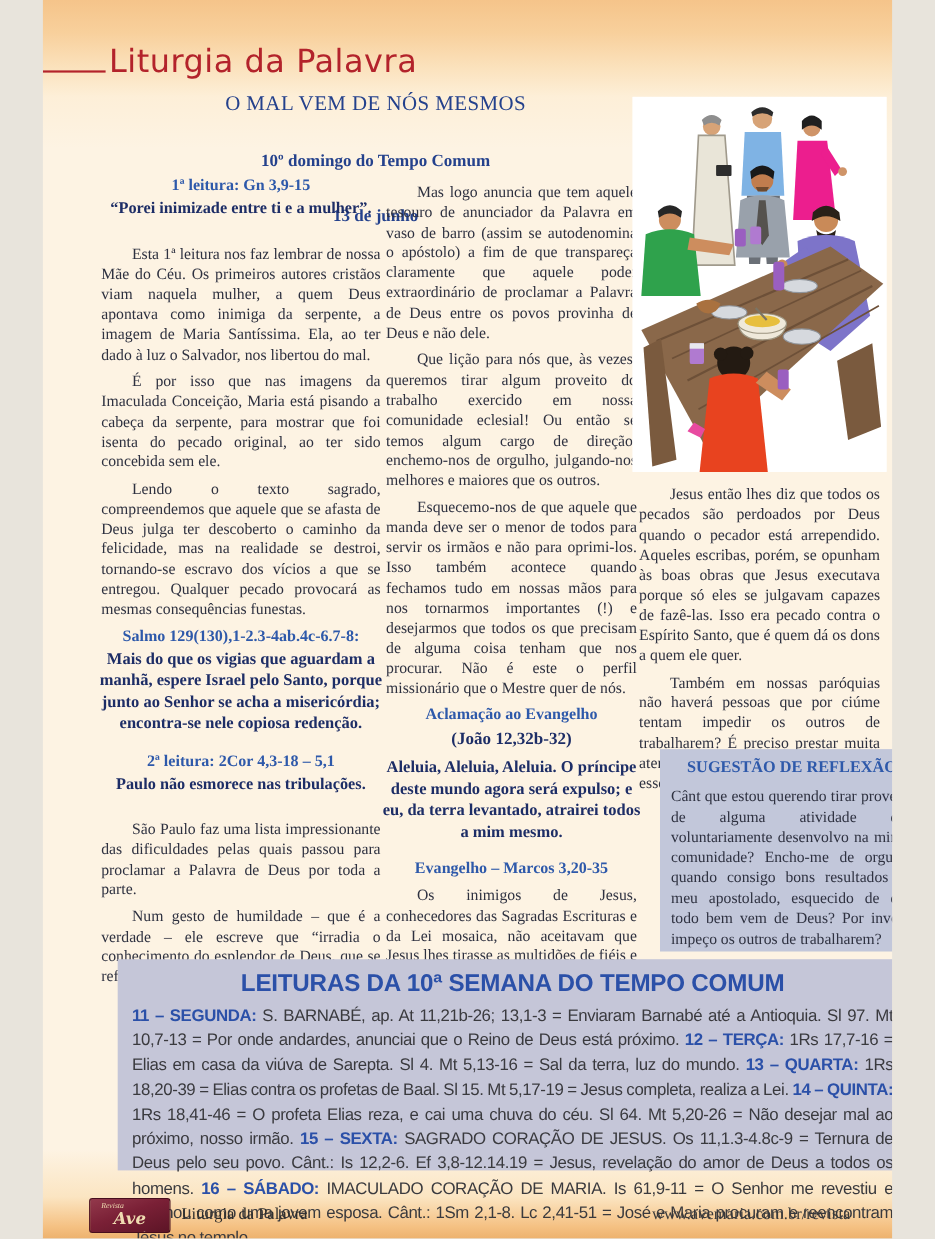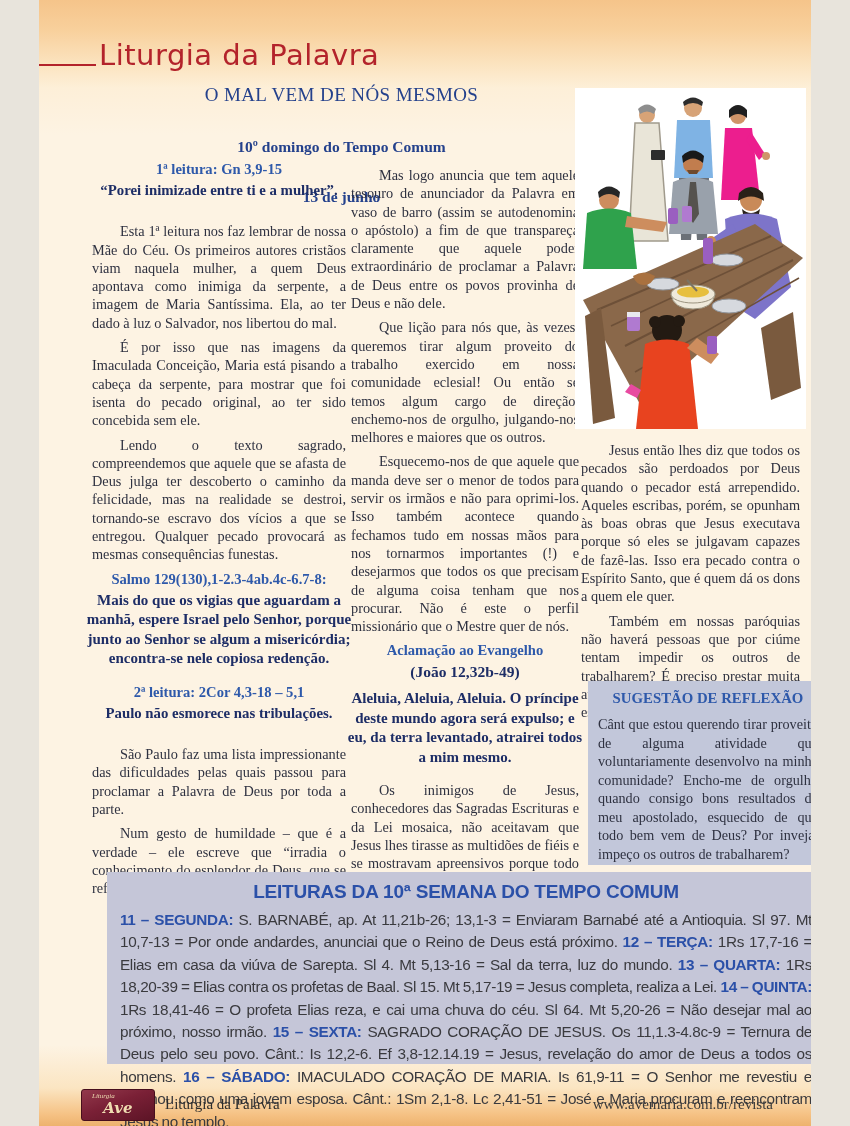--- a/index.html
+++ b/index.html
@@ -30,32 +30,32 @@
   .col h3{font-size:14.6px; color:#2e59aa; text-align:center; margin:0 0 3px; font-weight:bold; text-indent:0;}
   .lead{font-size:14.8px; color:#1d2d66; font-weight:bold; text-align:center; line-height:1.28; margin:0 0 22px;}
   .mt-sm{margin-top:10px;} .mt-md{margin-top:14px;}
   .quote-block{font-size:15px; line-height:19.5px; color:#1d2d66; font-weight:bold; text-align:center; margin:0 0 14px;}
   .ref-line{font-size:15.5px; color:#1d2d66; font-weight:bold; text-align:center; margin:2px 0 8px;}
   
   .illustration{width:231px; height:341px; background:#ffffff; margin-bottom:12px;}
   .illustration svg{display:block; width:100%; height:100%;}
   
   .reflection-box{
-    position:absolute; left:549px; top:681px; width:240px; height:184px;
+    position:absolute; left:561px; top:681px; width:240px; height:184px;
     background:#c2c7da; padding:6px 10px; box-sizing:border-box;
   }
   .reflection-title{font-size:14.8px; font-weight:bold; color:#2e59aa; text-align:center; margin:3px 0 8px;}
   .reflection-text{font-size:14.2px; line-height:18.5px; color:#2e3140; text-align:justify;}
   
   .weekly-box{
     position:absolute; left:68px; top:872px; width:718px; height:192px;
     background:#c5c6d8; padding:6px 13px; box-sizing:border-box;
     font-family:"Liberation Sans", sans-serif;
   }
-  .weekly-title{font-size:19px; font-weight:bold; color:#2b50a8; text-align:center; margin:3px 0 6px; letter-spacing:-0.2px;}
+  .weekly-title{font-size:22px; font-weight:bold; color:#2b50a8; text-align:center; margin:3px 0 6px; letter-spacing:-0.2px;}
   .weekly-text{font-size:15.3px; line-height:22.4px; color:#3a3a3e; text-align:justify; letter-spacing:-0.35px; word-spacing:-0.5px;}
   .wk-day{color:#2b50a8; font-weight:bold;}
   
   .footer-logo{
     position:absolute; left:42px; top:1089px; width:74px; height:32px;
     background:linear-gradient(160deg,#93394c 0%,#7a2036 45%,#5c1426 100%);
     border:1px solid #470e1d; border-radius:3px; box-sizing:border-box;
     color:#efdcb1; overflow:hidden;
   }
   .footer-logo .small{display:block; font-size:7px; font-style:italic; margin:3px 0 0 10px; line-height:7px;}
@@ -77,34 +77,35 @@
     <div class="subtitle">13 de junho</div>
   </div>
 
   <div class="col col1">
     <h3>1ª leitura: Gn 3,9-15</h3>
     <div class="lead">“Porei inimizade entre ti e a mulher”.</div>
     <p>Esta 1ª leitura nos faz lembrar de nossa Mãe do Céu. Os primeiros autores cristãos viam naquela mulher, a quem Deus apontava como inimiga da serpente, a imagem de Maria Santíssima. Ela, ao ter dado à luz o Salvador, nos libertou do mal.</p>
     <p>É por isso que nas imagens da Imaculada Conceição, Maria está pisando a cabeça da serpente, para mostrar que foi isenta do pecado original, ao ter sido concebida sem ele.</p>
     <p>Lendo o texto sagrado, compreendemos que aquele que se afasta de Deus julga ter descoberto o caminho da felicidade, mas na realidade se destroi, tornando-se escravo dos vícios a que se entregou. Qualquer pecado provocará as mesmas consequências funestas.</p>
     <h3 class="mt-md">Salmo 129(130),1-2.3-4ab.4c-6.7-8:</h3>
-    <div class="quote-block">Mais do que os vigias que aguardam a manhã, espere Israel pelo Senhor, porque junto ao Senhor se algum a misericórdia; encontra-se nele copiosa redenção.</div>
+    <div class="quote-block">Mais do que os vigias que aguardam a manhã, espere Israel pelo Santo, porque junto ao Senhor se acha a misericórdia; encontra-se nele copiosa redenção.</div>
     <h3 class="mt-sm">2ª leitura: 2Cor 4,3-18 – 5,1</h3>
     <div class="lead">Paulo não esmorece nas tribulações.</div>
     <p>São Paulo faz uma lista impressionante das dificuldades pelas quais passou para proclamar a Palavra de Deus por toda a parte.</p>
     <p>Num gesto de humildade – que é a verdade – ele escreve que “irradia o conhecimento do esplendor de Deus, que se reflete na face de Cristo” (v. 6).</p>
   </div>
 
   <div class="col col2">
     <p>Mas logo anuncia que tem aquele tesouro de anunciador da Palavra em vaso de barro (assim se autodenomina o apóstolo) a fim de que transpareça claramente que aquele poder extraordinário de proclamar a Palavra de Deus entre os povos provinha de Deus e não dele.</p>
     <p>Que lição para nós que, às vezes, queremos tirar algum proveito do trabalho exercido em nossa comunidade eclesial! Ou então se temos algum cargo de direção, enchemo-nos de orgulho, julgando-nos melhores e maiores que os outros.</p>
     <p>Esquecemo-nos de que aquele que manda deve ser o menor de todos para servir os irmãos e não para oprimi-los. Isso também acontece quando fechamos tudo em nossas mãos para nos tornarmos importantes (!) e desejarmos que todos os que precisam de alguma coisa tenham que nos procurar. Não é este o perfil missionário que o Mestre quer de nós.</p>
     <h3 class="mt-md">Aclamação ao Evangelho</h3>
-    <div class="ref-line">(João 12,32b-49)</div>
+    <div class="ref-line">(João 12,32b-32)</div>
     <div class="quote-block">Aleluia, Aleluia, Aleluia. O príncipe deste mundo agora será expulso; e eu, da terra levantado, atrairei todos a mim mesmo.</div>
+    <h3 class="mt-sm">Evangelho – Marcos 3,20-35</h3>
     <p>Os inimigos de Jesus, conhecedores das Sagradas Escrituras e da Lei mosaica, não aceitavam que Jesus lhes tirasse as multidões de fiéis e se mostravam apreensivos porque todo mundo ia atrás de Jesus.</p>
   </div>
 
   <div class="col col3">
     <div class="illustration">
       <svg viewBox="0 0 231 341" xmlns="http://www.w3.org/2000/svg">
         <rect width="231" height="341" fill="#ffffff"></rect>
 
         <g>
           <circle cx="72" cy="27" r="8" fill="#d7a377"></circle>
@@ -200,19 +201,19 @@
     <div class="reflection-title">SUGESTÃO DE REFLEXÃO</div>
     <div class="reflection-text">Cânt que estou querendo tirar proveito de alguma atividade que voluntariamente desenvolvo na minha comunidade? Encho-me de orgulho quando consigo bons resultados de meu apostolado, esquecido de que todo bem vem de Deus? Por inveja, impeço os outros de trabalharem?</div>
   </div>
 
   <div class="weekly-box">
     <div class="weekly-title">LEITURAS DA 10ª SEMANA DO TEMPO COMUM</div>
     <div class="weekly-text"><span class="wk-day">11 – SEGUNDA:</span><span> S. BARNABÉ, ap. At 11,21b-26; 13,1-3 = Enviaram Barnabé até a Antioquia. Sl 97. Mt 10,7-13 = Por onde andardes, anunciai que o Reino de Deus está próximo. </span><span class="wk-day">12 – TERÇA:</span><span> 1Rs 17,7-16 = Elias em casa da viúva de Sarepta. Sl 4. Mt 5,13-16 = Sal da terra, luz do mundo. </span><span class="wk-day">13 – QUARTA:</span><span> 1Rs 18,20-39 = Elias contra os profetas de Baal. Sl 15. Mt 5,17-19 = Jesus completa, realiza a Lei. </span><span class="wk-day">14 – QUINTA:</span><span> 1Rs 18,41-46 = O profeta Elias reza, e cai uma chuva do céu. Sl 64. Mt 5,20-26 = Não desejar mal ao próximo, nosso irmão. </span><span class="wk-day">15 – SEXTA:</span><span> SAGRADO CORAÇÃO DE JESUS. Os 11,1.3-4.8c-9 = Ternura de Deus pelo seu povo. Cânt.: Is 12,2-6. Ef 3,8-12.14.19 = Jesus, revelação do amor de Deus a todos os homens. </span><span class="wk-day">16 – SÁBADO:</span><span> IMACULADO CORAÇÃO DE MARIA. Is 61,9-11 = O Senhor me revestiu e adornou como uma jovem esposa. Cânt.: 1Sm 2,1-8. Lc 2,41-51 = José e Maria procuram e reencontram Jesus no templo.</span></div>
   </div>
 
   <div class="footer-logo">
-    <span class="small">Liturgia</span>
+    <span class="small">Revista</span>
     <span class="script">Ave Maria</span>
   </div>
   <div class="footer-label">Liturgia da Palavra</div>
   <div class="footer-url">www.avemaria.com.br/revista</div>
 
 </div>
 
 </body></html>

